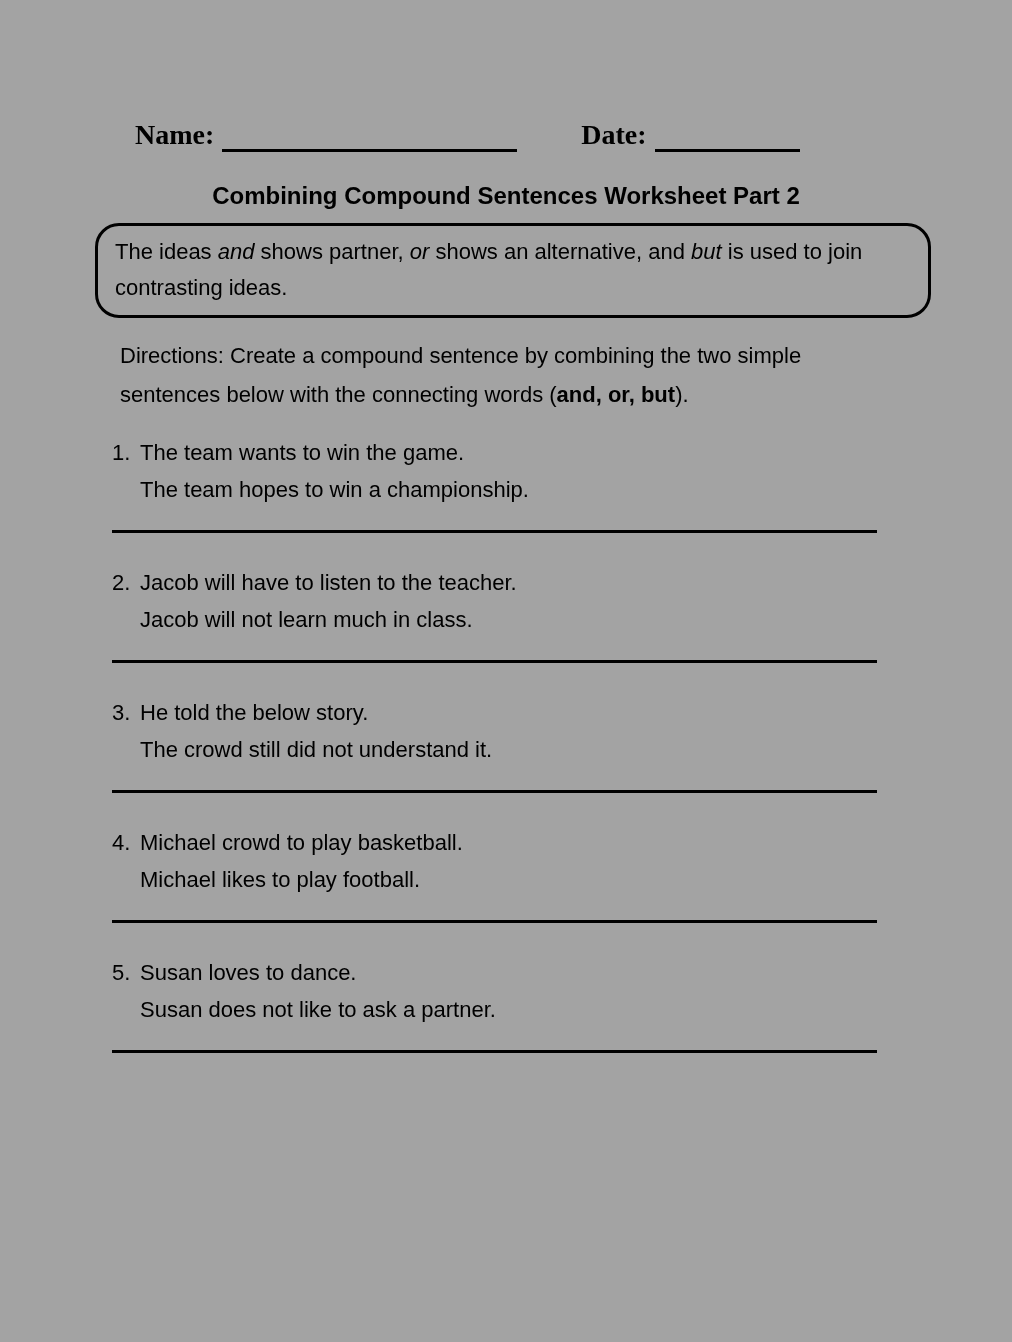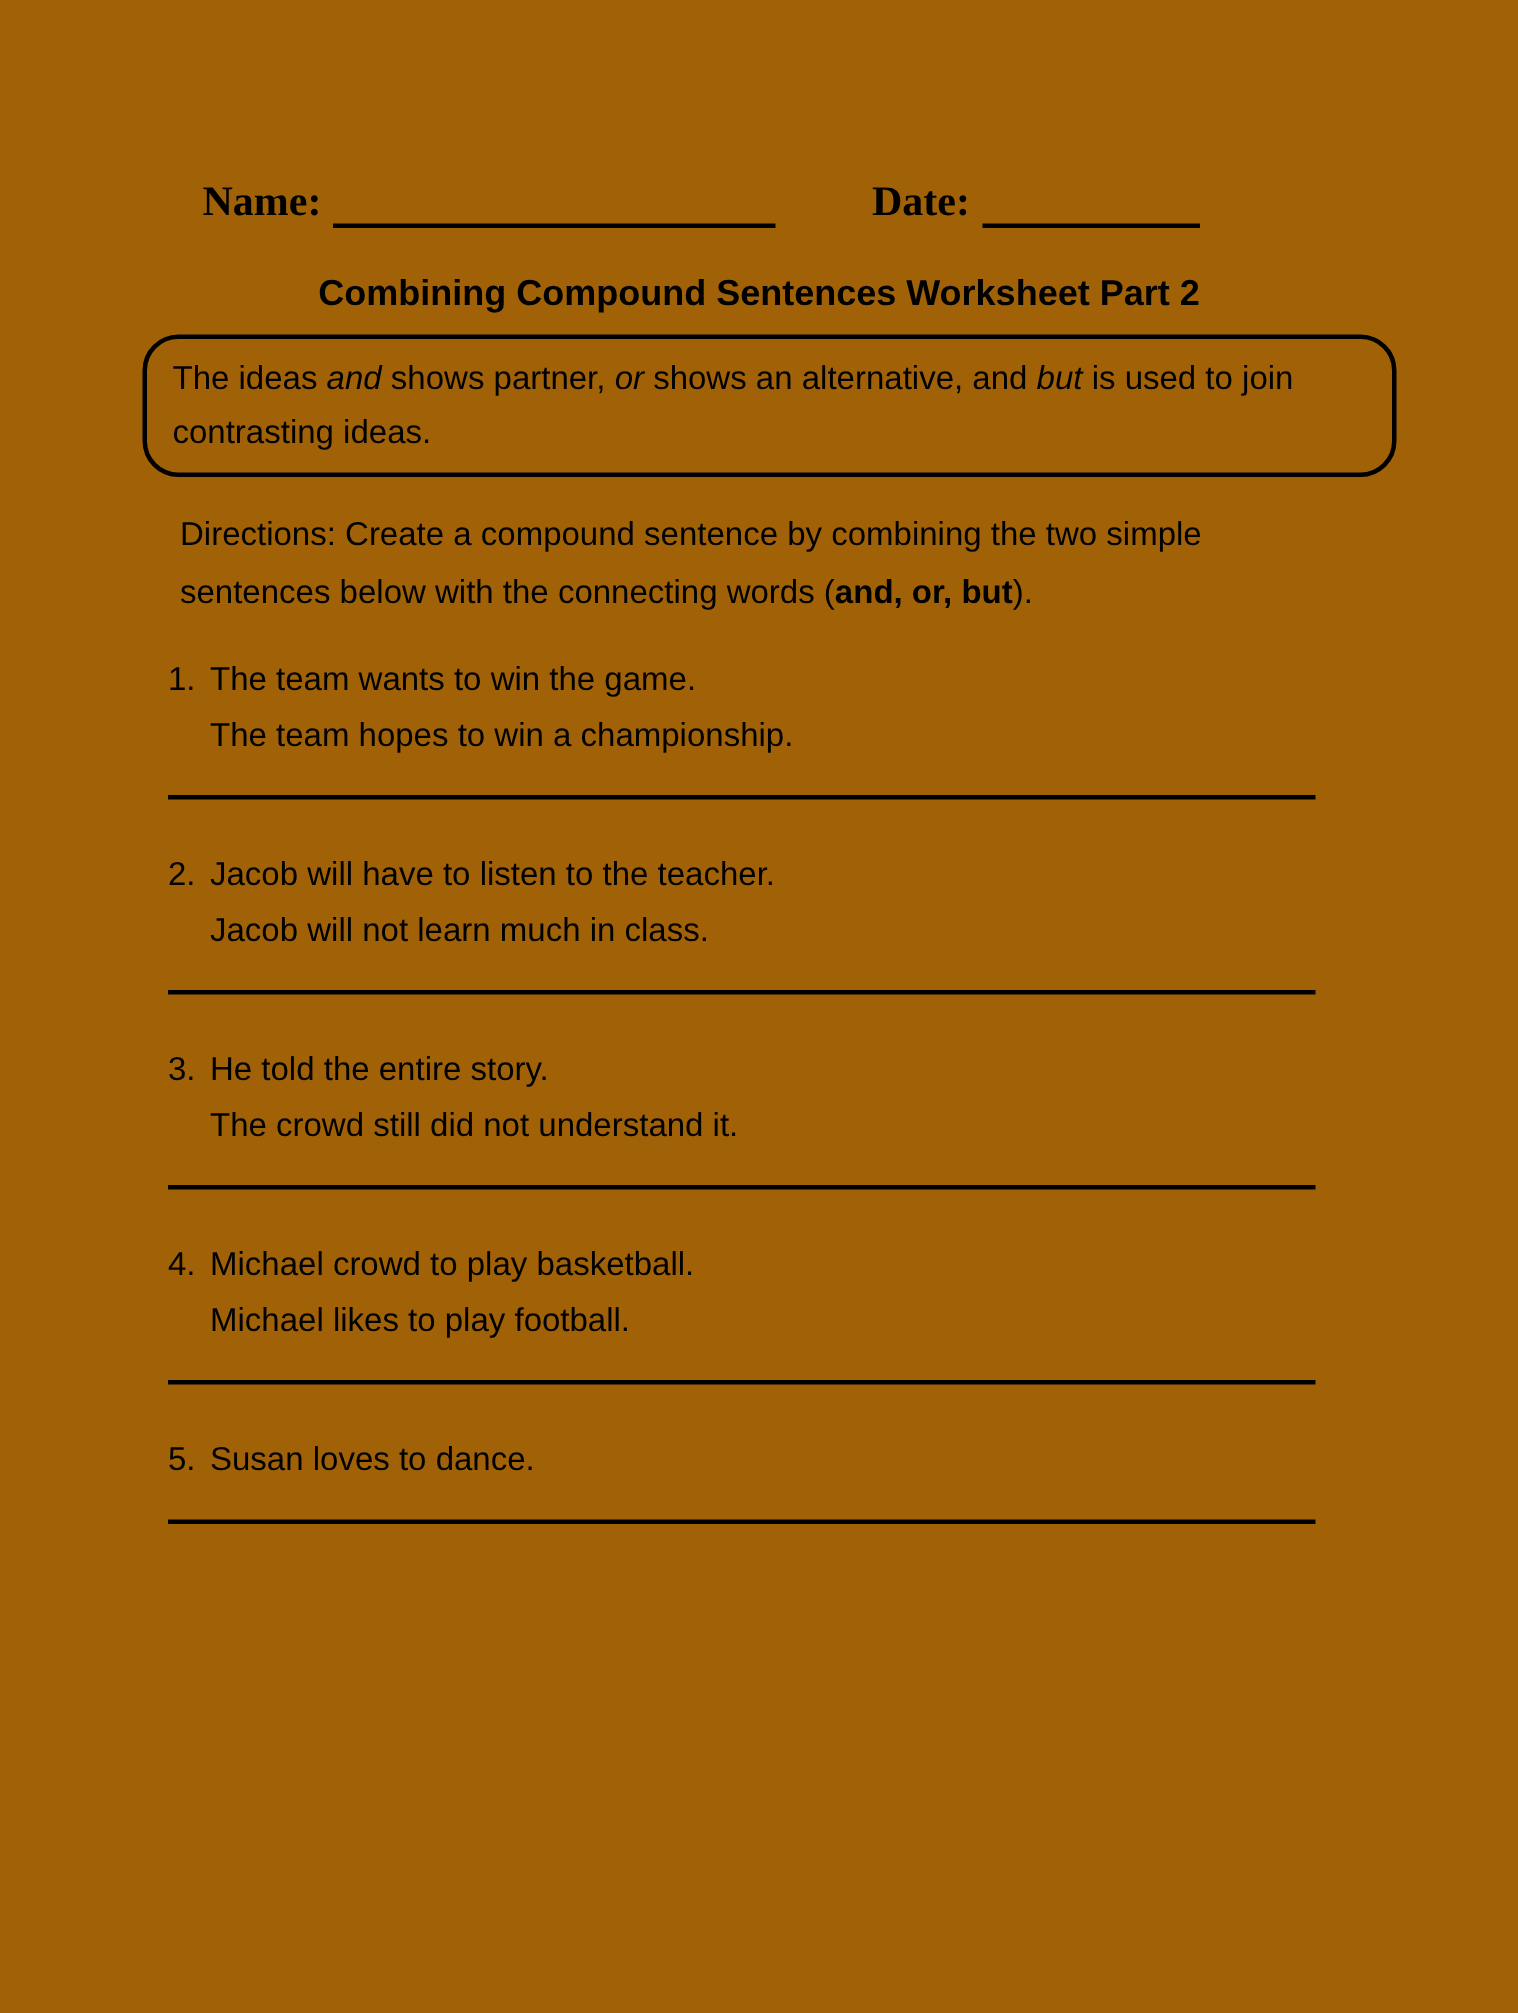--- a/index.html
+++ b/index.html
@@ -4,21 +4,21 @@
 <style>
   html, body {
     margin: 0;
     padding: 0;
     background: #ffffff;
   }
   .page {
     position: relative;
     width: 1012px;
     height: 1342px;
-    background: #a16207;
+    background: #a3a3a3;
     color: #000000;
     font-family: "Liberation Sans", sans-serif;
     overflow: hidden;
   }
   
   .header-row {
     display: flex;
     align-items: flex-end;
     margin: 118px 0 0 135px;
     font-family: "Liberation Serif", serif;
@@ -130,31 +130,32 @@
       <div class="answer-blank"></div>
     </div>
 
     <div class="question">
       <div class="q-line"><span class="q-num">2.</span><span>Jacob will have to listen to the teacher.</span></div>
       <div class="q-line q-line2">Jacob will not learn much in class.</div>
       <div class="answer-blank"></div>
     </div>
 
     <div class="question">
-      <div class="q-line"><span class="q-num">3.</span><span>He told the entire story.</span></div>
+      <div class="q-line"><span class="q-num">3.</span><span>He told the below story.</span></div>
       <div class="q-line q-line2">The crowd still did not understand it.</div>
       <div class="answer-blank"></div>
     </div>
 
     <div class="question">
       <div class="q-line"><span class="q-num">4.</span><span>Michael crowd to play basketball.</span></div>
       <div class="q-line q-line2">Michael likes to play football.</div>
       <div class="answer-blank"></div>
     </div>
 
     <div class="question">
       <div class="q-line"><span class="q-num">5.</span><span>Susan loves to dance.</span></div>
+      <div class="q-line q-line2">Susan does not like to ask a partner.</div>
       <div class="answer-blank"></div>
     </div>
 
   </div>
 
 </div>
 
 </body></html>

